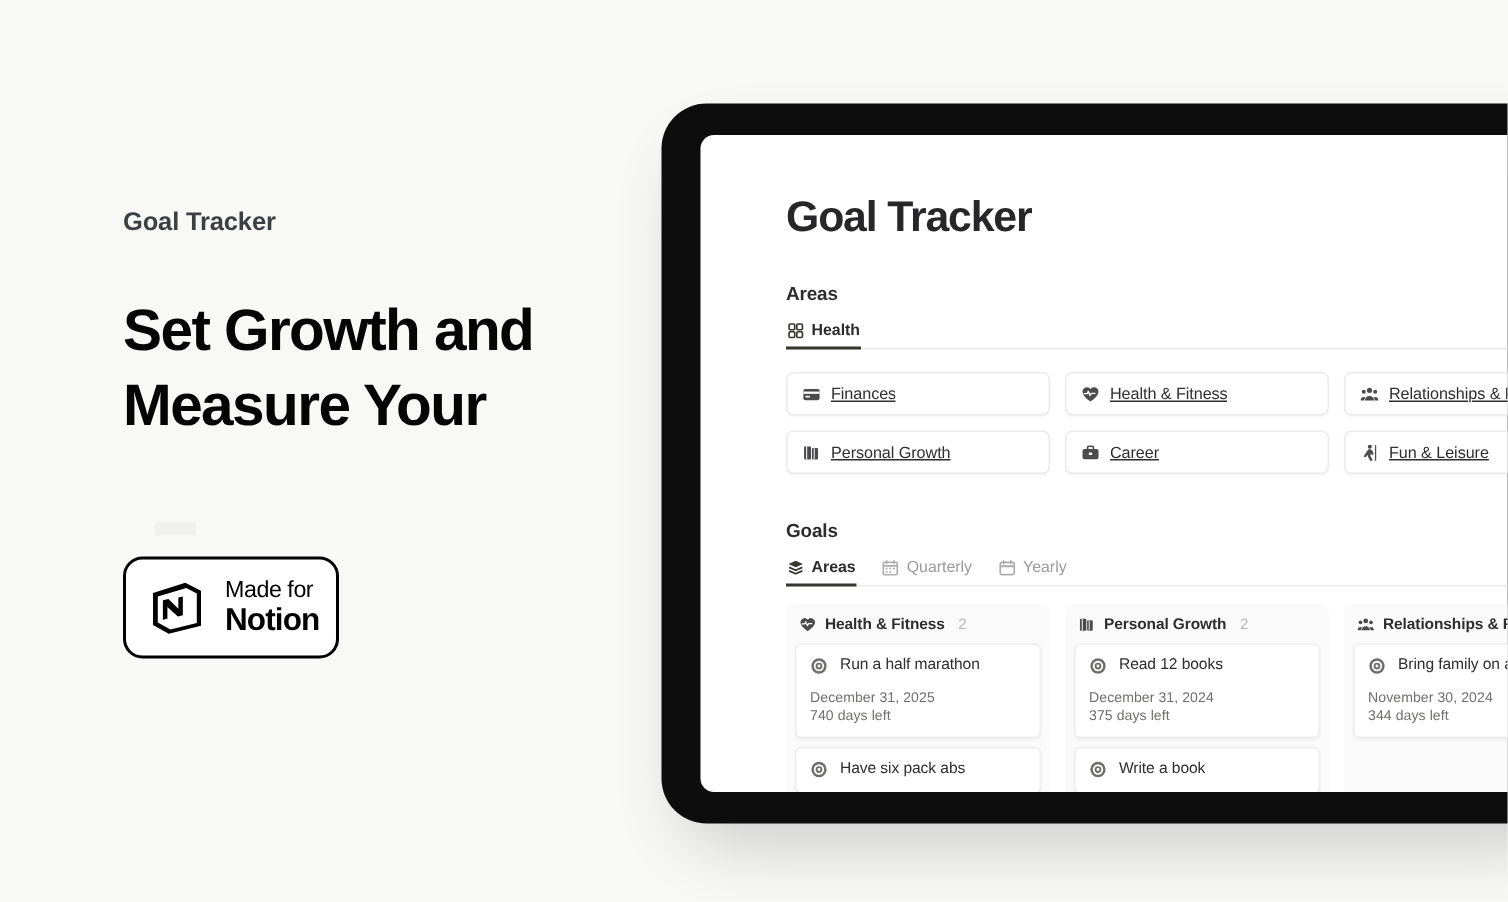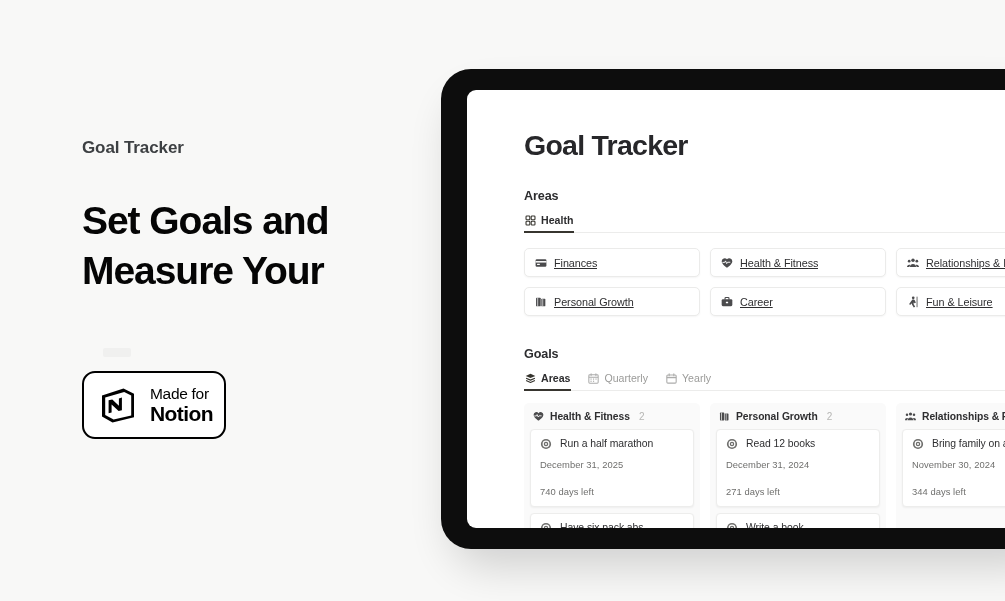--- a/index.html
+++ b/index.html
@@ -274,31 +274,31 @@
     white-space: nowrap;
   }
 
   .goal-meta {
     font-size: 9.4px;
     color: #6f6f6d;
     margin-top: 9px;
     letter-spacing: 0.05px;
     white-space: nowrap;
   }
-  .goal-meta.second { margin-top: 16px; }
+  .goal-meta.second { margin-top: 1px; }
 
   .bullseye { width: 12px; height: 12px; flex: 0 0 auto; display: block; }
 </style>
 </head>
 <body>
 
 <div class="left-panel">
   <div class="eyebrow">Goal Tracker</div>
   <h1 class="headline">
-    <span>Set Goals and</span><br>
+    <span>Set Growth and</span><br>
     <span>Measure Your</span><br>
   </h1>
 </div>
 
 <div class="badge-ghost"></div>
 
 <div class="notion-badge">
   <span>
     <svg class="notion-logo" width="42" height="42" viewBox="0 0 42 42" aria-hidden="true">
       <path d="M5 11.4 L26.5 4.5 L37 9.8 L37 33.2 L15.5 38.5 L5 32.6 Z" fill="#000"></path>
@@ -523,21 +523,21 @@
                   <svg class="bullseye" viewBox="0 0 16 16" aria-hidden="true">
                     <circle cx="8" cy="8" r="6.8" fill="#6e6e6c"></circle>
                     <circle cx="8" cy="8" r="4.6" fill="#fff"></circle>
                     <circle cx="8" cy="8" r="3" fill="#6e6e6c"></circle>
                     <circle cx="8" cy="8" r="1.3" fill="#fff"></circle>
                   </svg>
                 </span>
                 <span class="goal-title">Read 12 books</span>
               </div>
               <div class="goal-meta">December 31, 2024</div>
-              <div class="goal-meta second">271 days left</div>
+              <div class="goal-meta second">375 days left</div>
             </div>
 
             <div class="goal-card">
               <div class="goal-title-row">
                 <span>
                   <svg class="bullseye" viewBox="0 0 16 16" aria-hidden="true">
                     <circle cx="8" cy="8" r="6.8" fill="#6e6e6c"></circle>
                     <circle cx="8" cy="8" r="4.6" fill="#fff"></circle>
                     <circle cx="8" cy="8" r="3" fill="#6e6e6c"></circle>
                     <circle cx="8" cy="8" r="1.3" fill="#fff"></circle>

